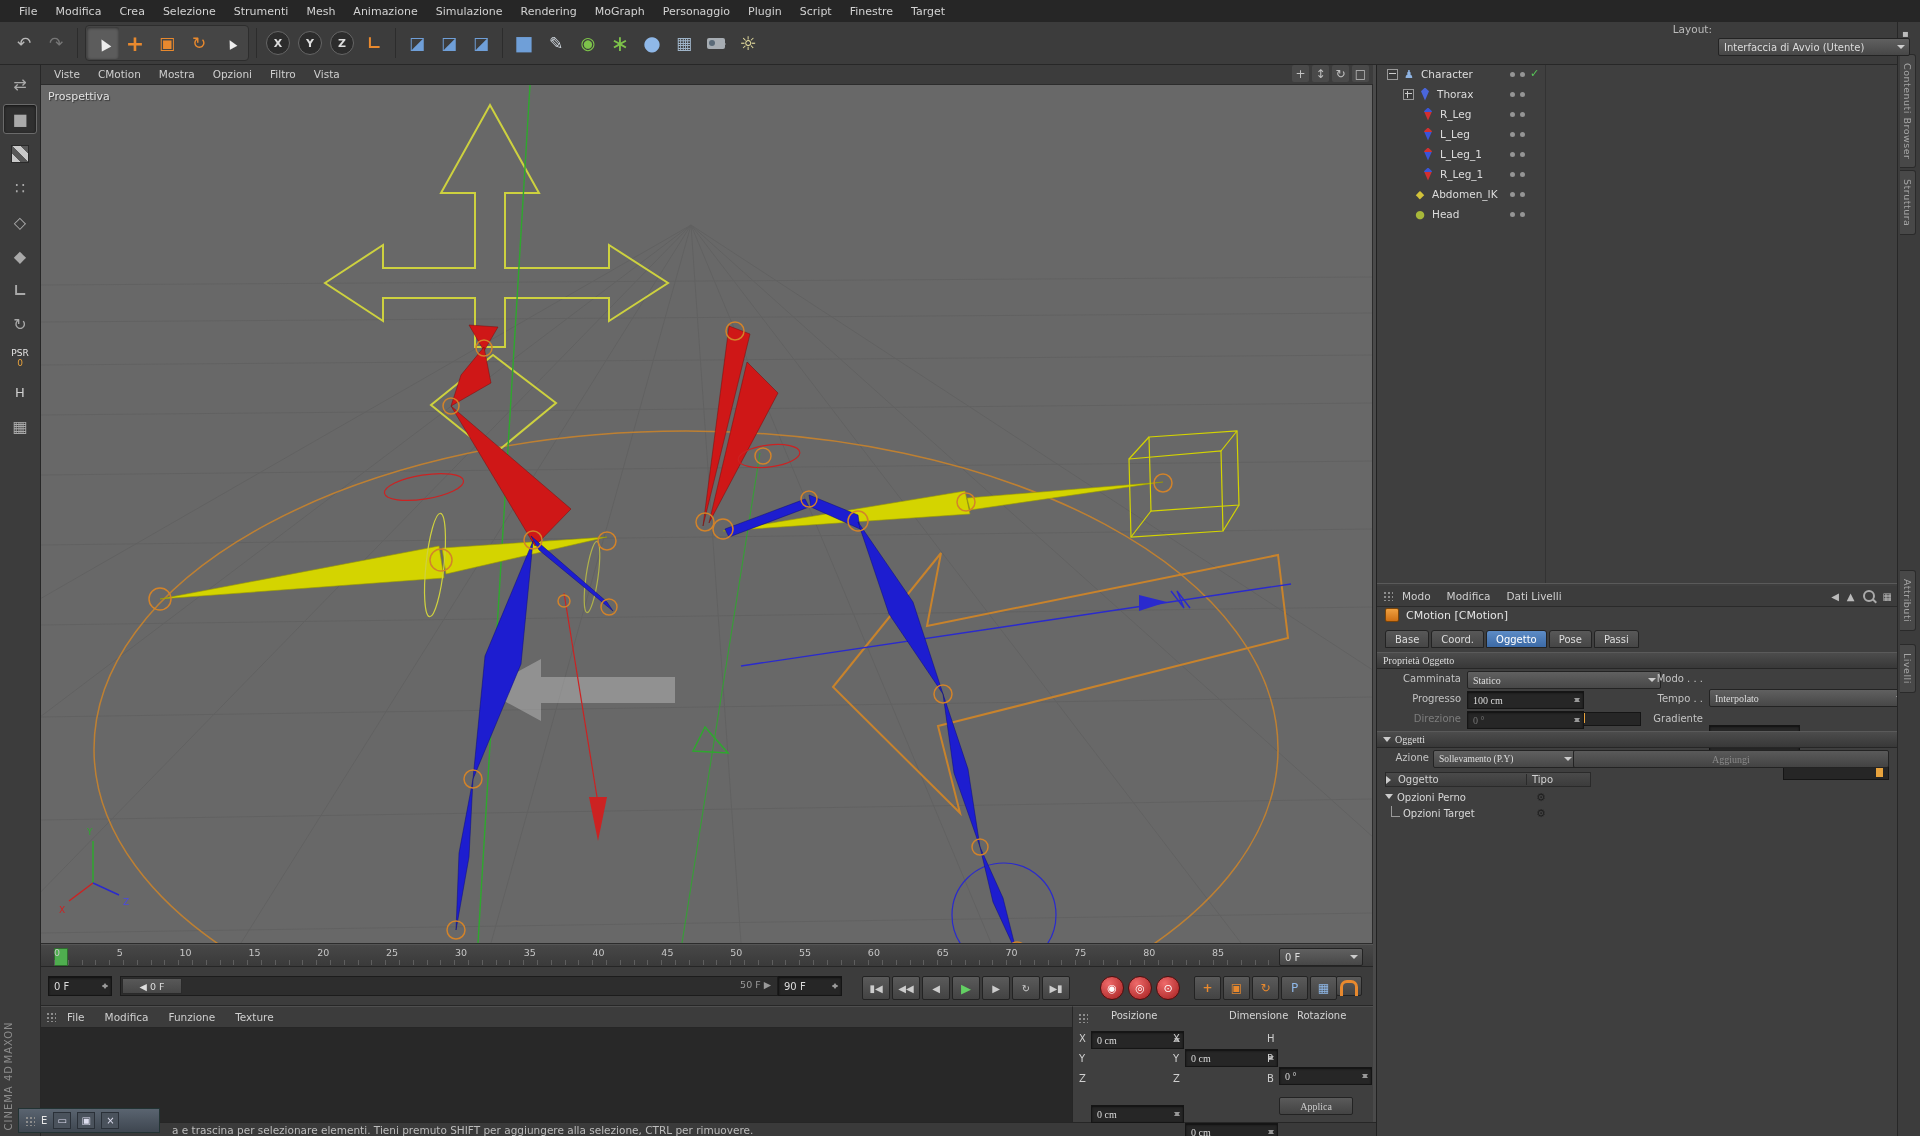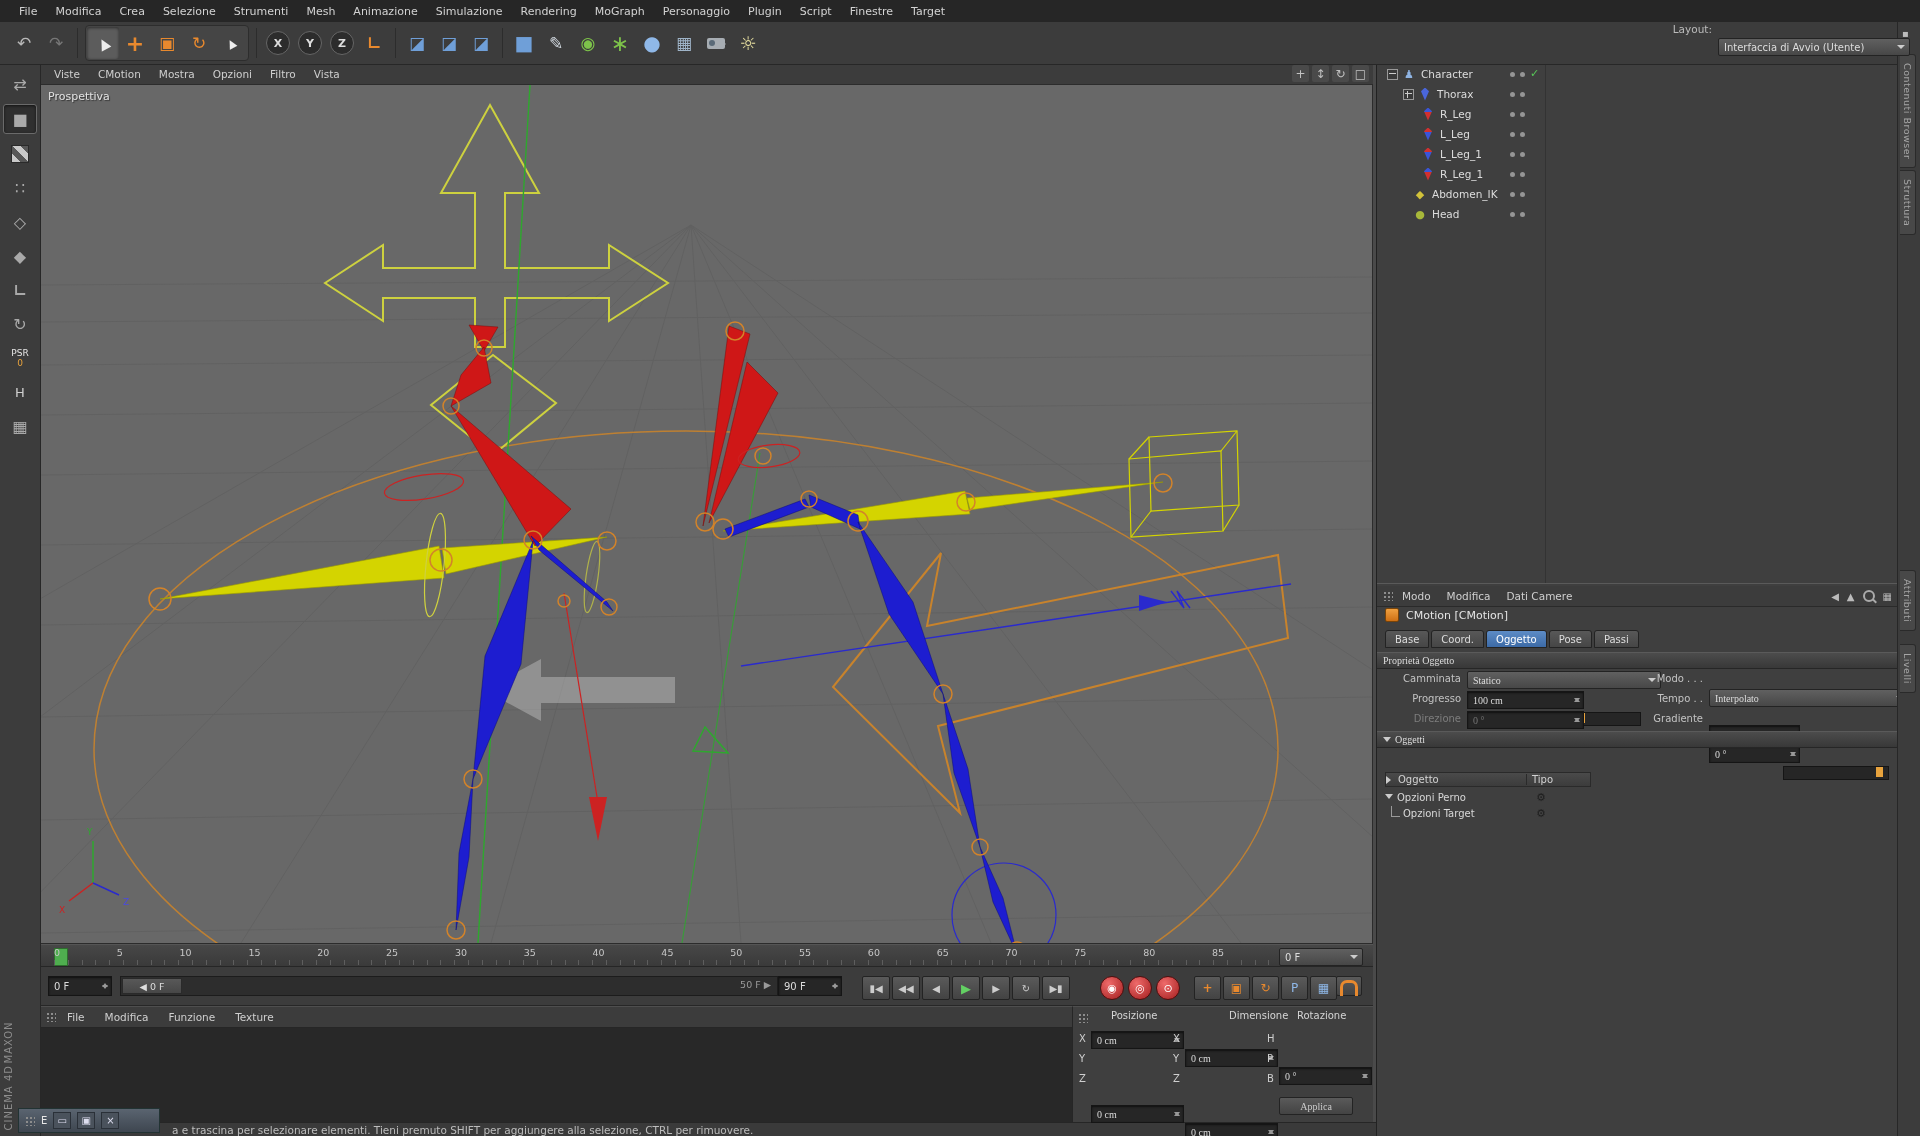--- a/index.html
+++ b/index.html
@@ -605,21 +605,21 @@
       <span class="d1"></span>
         <span class="d2"></span>
     </div>
   </div>
 
   <div class="am">
     <div class="ammenu">
       <span class="gridicon"></span>
       <span class="mi">Modo</span>
       <span class="mi">Modifica</span>
-      <span class="mi">Dati Camere</span>
+      <span class="mi">Dati Livelli</span>
       <div class="amicons">
         <span>◀</span>
         <span>▲</span>
         <span class="lens"></span>
         <span>▦</span>
       </div>
     </div>
     <div class="amtitle">
       <span class="cmicon"></span>
       <span>CMotion [CMotion]</span>
@@ -672,20 +672,29 @@
         </div>
       <div class="slider abs" style="left:406px;top:1px;width:104px;">
           <span class="knob" style="left:92px;"></span>
         </div>
     </div>
 
     <div class="sect abs" style="left:0;right:0;top:147px;">
       <span class="tri"></span>
       <span>Oggetti</span>
     </div>
+    <div class="arow" style="left:0;right:8px;top:166px;">
+      <span class="albl" style="left:0;width:52px;">Azione</span>
+      <div class="dd abs" style="left:56px;top:0;width:122px;font-size:9.5px;">
+          <span>Sollevamento (P.Y)</span>
+        </div>
+      <div class="btn dis abs" style="left:196px;top:0;width:314px;height:16px;">
+          <span>Aggiungi</span>
+        </div>
+    </div>
     <div class="thdr" style="top:188px;">
       <span class="tri-r"></span>
       <span style="flex:1;">Oggetto</span>
       <span style="width:58px;border-left:1px solid #2a2a2a;padding-left:5px;">Tipo</span>
     </div>
     <div class="trow" style="top:205px;">
       <span class="tri-d"></span>
       <span style="flex:1;">Opzioni Perno</span>
       <span class="gear" style="width:55px;">⚙</span>
     </div>

